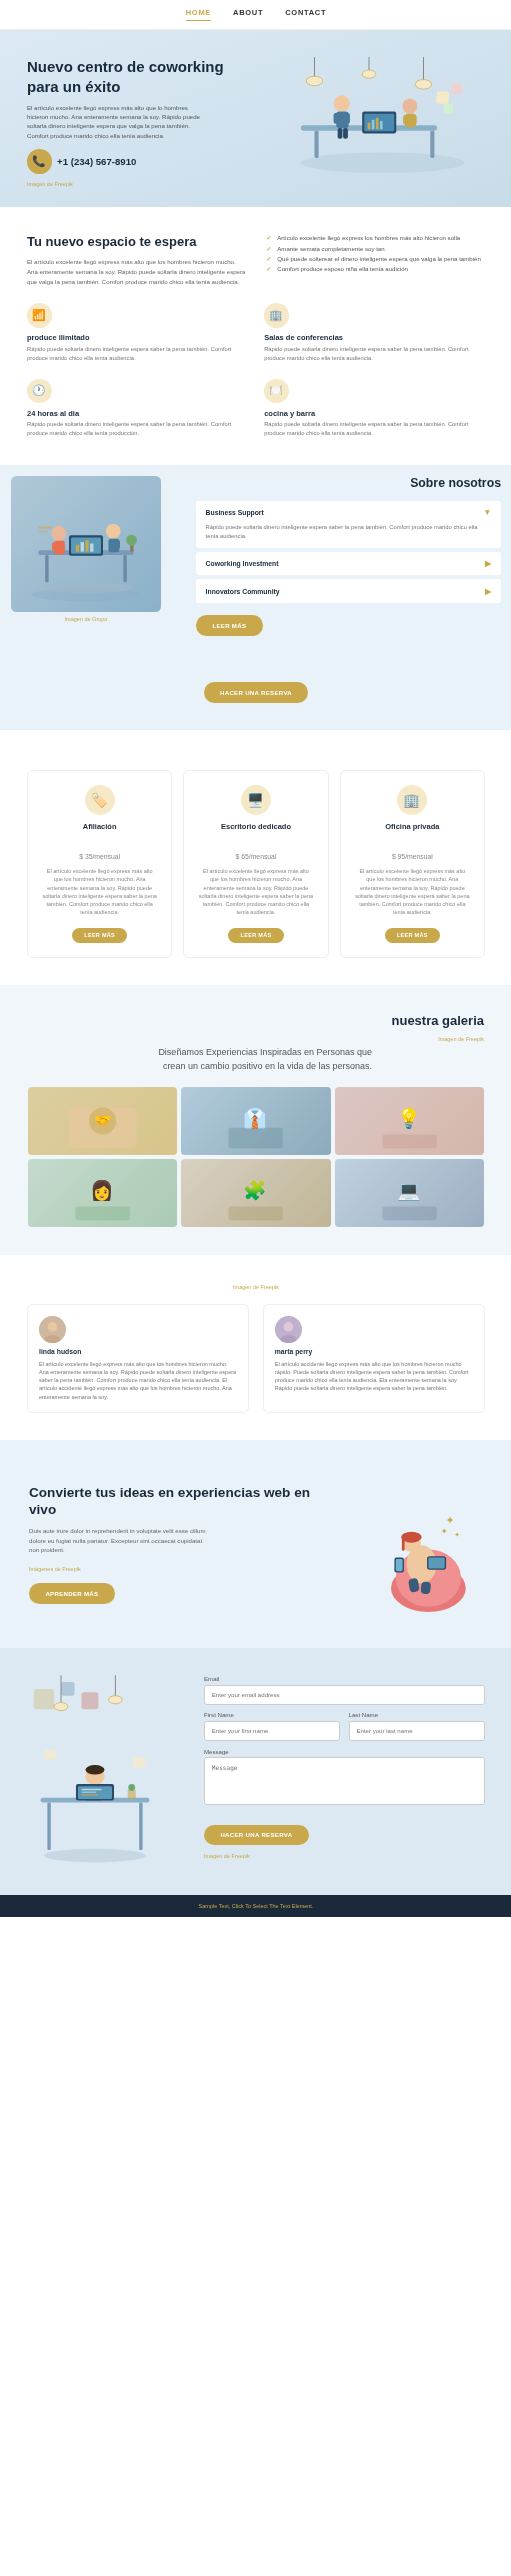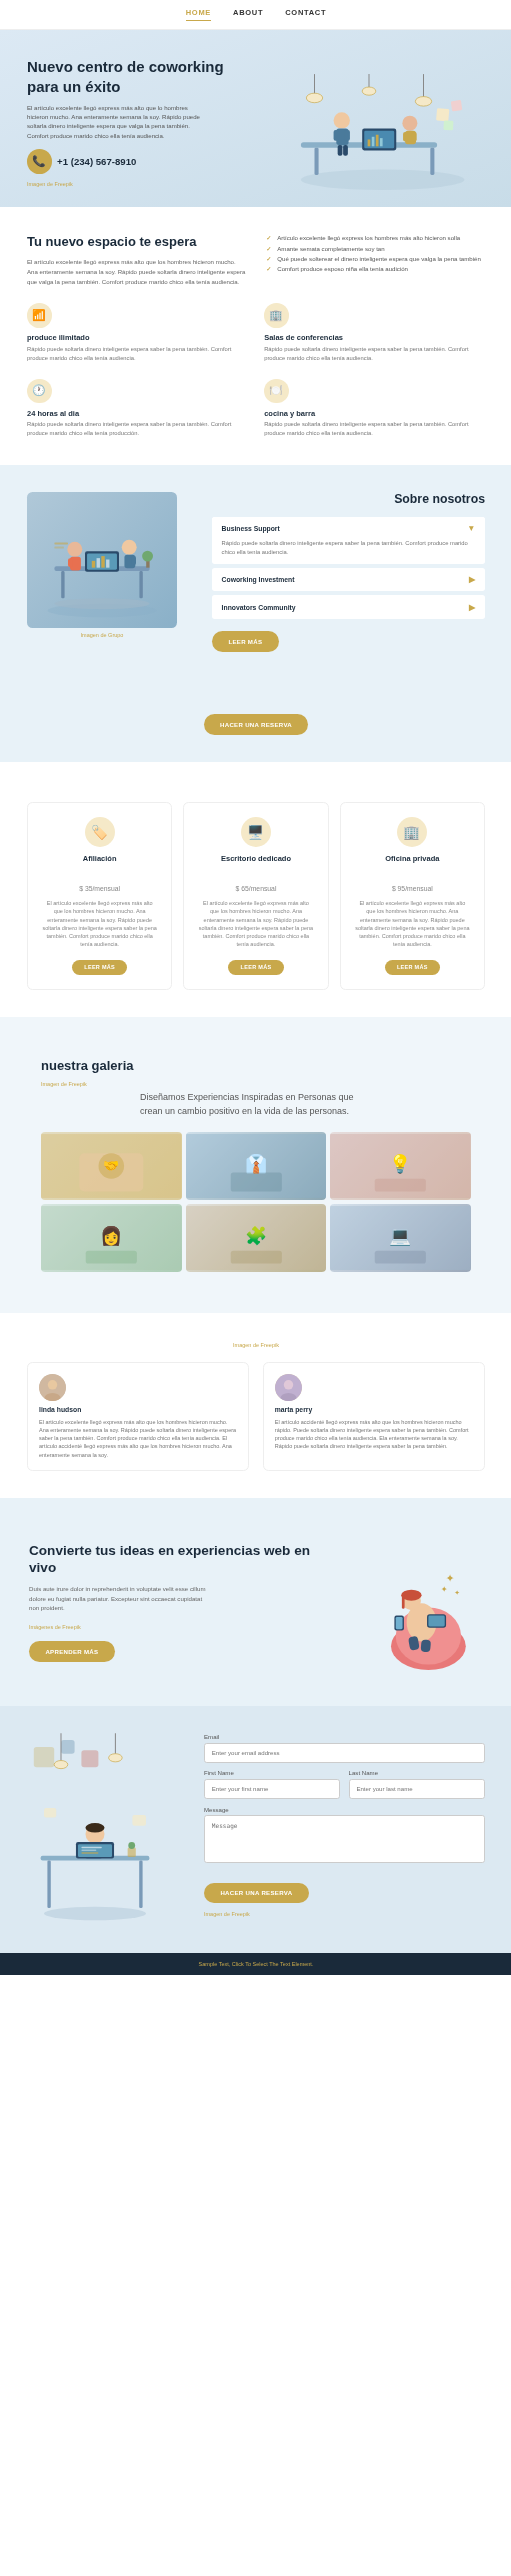--- a/index.html
+++ b/index.html
@@ -4,21 +4,21 @@
   <style>
     * { box-sizing: border-box; margin: 0; padding: 0; }
     body { font-family: 'Segoe UI', Arial, sans-serif; background: #fff; width: 512px; overflow-x: hidden; }
 
     
     nav { background: #fff; display: flex; justify-content: center; gap: 22px; padding: 8.2px 0; border-bottom: 0.7px solid #eee; }
     nav a { text-decoration: none; font-size: 7.5px; font-weight: 600; letter-spacing: 0.7px; color: #333; text-transform: uppercase; }
     nav a.active { color: #c8a84b; border-bottom: 1.4px solid #c8a84b; padding-bottom: 3px; }
 
     
-    .hero { background: linear-gradient(135deg, #e8f0f7 0%, #d0e4f0 50%, #e8f0f7 100%); padding: 27px 27px 0 27px; display: flex; align-items: center; min-height: 150px; position: relative; overflow: hidden; }
+    .hero { background: linear-gradient(135deg, #e8f0f7 0%, #d0e4f0 50%, #e8f0f7 100%); padding: 27px 27px 0 27px; display: flex; align-items: flex-start; min-height: 150px; position: relative; overflow: hidden; }
     .hero-text { flex: 1; padding-bottom: 20.5px; }
     .hero-text h1 { font-size: 15px; font-weight: 800; color: #1a2a3a; line-height: 1.3; margin-bottom: 6.8px; }
     .hero-text p { font-size: 6.1px; color: #555; line-height: 1.5; margin-bottom: 9.6px; max-width: 177px; }
     .hero-phone { display: flex; align-items: center; gap: 5.5px; margin-bottom: 6.8px; }
     .hero-phone span { font-size: 9.6px; font-weight: 700; color: #1a2a3a; }
     .hero-img { width: 232px; display: flex; align-items: flex-end; justify-content: center; }
     .image-credit { font-size: 5.5px; color: #888; margin-top: 2.7px; }
     .image-credit span { color: #c8a84b; }
     .section-white { background: #fff; padding: 27px; }
 
@@ -34,21 +34,21 @@
     .checklist li::before { content: '✓'; position: absolute; left: 0; color: #c8a84b; font-weight: 700; }
 
     
     .features-grid { display: grid; grid-template-columns: 1fr 1fr; gap: 16.4px; margin-top: 16.4px; }
     .feature-card { }
     .feature-icon { width: 24.6px; height: 24.6px; background: #f5e9c8; border-radius: 50%; display: flex; align-items: center; justify-content: center; margin-bottom: 5.5px; font-size: 11px; }
     .feature-title { font-size: 7.5px; font-weight: 700; color: #1a2a3a; margin-bottom: 2.7px; }
     .feature-text { font-size: 5.8px; color: #777; line-height: 1.5; }
 
     
-    .about-section { background: #e8f2f8; padding: 27px; display: flex; gap: 35px; align-items: flex-start; }
+    .about-section { background: #e8f2f8; padding: 11px; display: flex; gap: 35px; align-items: flex-start; }
     .about-img { width: 150px; flex-shrink: 0; }
     .about-img-box { width: 150px; height: 136px; background: linear-gradient(135deg, #b0c8d8 0%, #8ab0c8 100%); border-radius: 5.5px; display: flex; align-items: center; justify-content: center; overflow: hidden; }
     .about-content { flex: 1; }
     .about-section-title { text-align: right; font-size: 12.3px; font-weight: 800; color: #1a2a3a; margin-bottom: 11px; }
     .accordion-item { background: #fff; border-radius: 2.7px; margin-bottom: 4.1px; overflow: hidden; }
     .accordion-header { padding: 6.8px 9.6px; font-size: 6.8px; font-weight: 600; color: #1a2a3a; display: flex; justify-content: space-between; align-items: center; cursor: pointer; }
     .accordion-header.active { background: #fff; }
     .accordion-header .chevron { color: #c8a84b; font-size: 8.2px; }
     .accordion-body { padding: 0 9.6px 6.8px 9.6px; font-size: 5.8px; color: #777; line-height: 1.5; }
     .accordion-item.open .accordion-body { display: block; }
@@ -65,21 +65,21 @@
     .pricing-grid { display: grid; grid-template-columns: 1fr 1fr 1fr; gap: 11px; margin-top: 13.6px; }
     .pricing-card { border: 0.7px solid #eee; border-radius: 5.5px; padding: 13.6px; text-align: center; }
     .pricing-icon { width: 30px; height: 30px; background: #f5e9c8; border-radius: 50%; display: flex; align-items: center; justify-content: center; margin: 0 auto 6.8px; font-size: 12.3px; }
     .pricing-name { font-size: 7.5px; font-weight: 600; color: #1a2a3a; margin-bottom: 16px; }
     .pricing-price { font-size: 13.6px; font-weight: 800; color: #1a2a3a; }
     .pricing-price span { font-size: 6.8px; font-weight: 400; color: #888; }
     .pricing-text { font-size: 5.5px; color: #888; line-height: 1.5; margin: 5.5px 0; }
     .btn-gold-sm { background: #c8a84b; color: #fff; border: none; padding: 4.8px 12.3px; border-radius: 9.6px; font-size: 5.5px; font-weight: 600; cursor: pointer; text-transform: uppercase; letter-spacing: 0.3px; margin-top: 5.5px; display: inline-block; }
 
     
-    .gallery-section { background: #f0f6fa; padding: 41px; text-align: left; }
+    .gallery-section { background: #f0f6fa; padding: 28px; text-align: right; }
     .gallery-subtitle { font-size: 9px; color: #555; margin-bottom: 13.6px; max-width: 232px; margin-left: auto; margin-right: auto; line-height: 1.5; }
     .gallery-grid { display: grid; grid-template-columns: 1fr 1fr 1fr; gap: 4.1px; }
     .gallery-cell { border-radius: 4.1px; overflow: hidden; height: 68px; position: relative; }
     .gallery-cell:nth-child(4) { grid-column: span 1; height: 68px; }
     
     .gc1 { background: linear-gradient(135deg, #c8a84b55, #c8a84b88); }
     .gc2 { background: linear-gradient(135deg, #8ab0c855, #5a8090aa); }
     .gc3 { background: linear-gradient(135deg, #d0a8a055, #c0907088); }
     .gc4 { background: linear-gradient(135deg, #a8c8b055, #70a87888); }
     .gc5 { background: linear-gradient(135deg, #c8b8a055, #a09058aa); }

